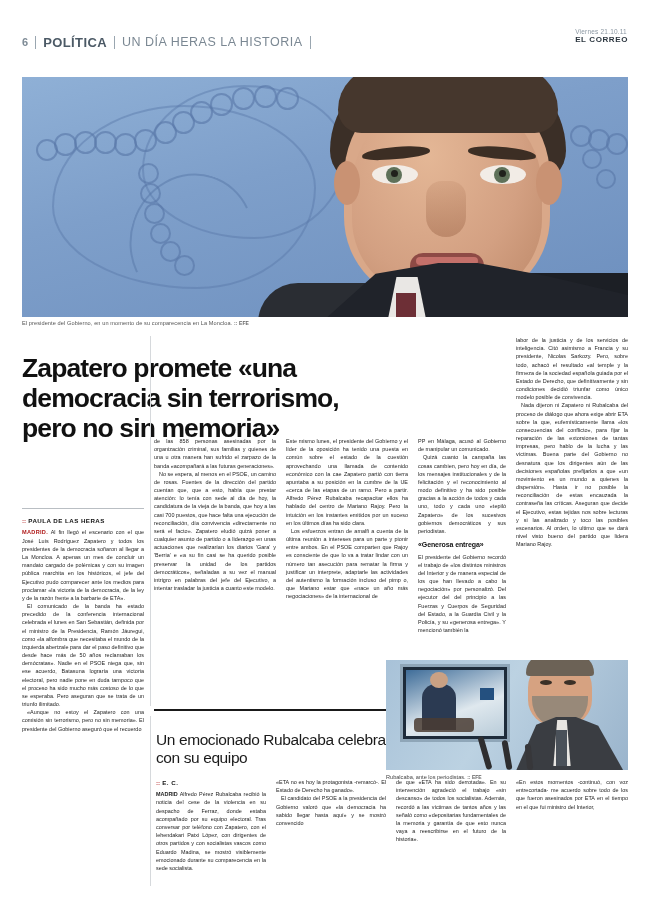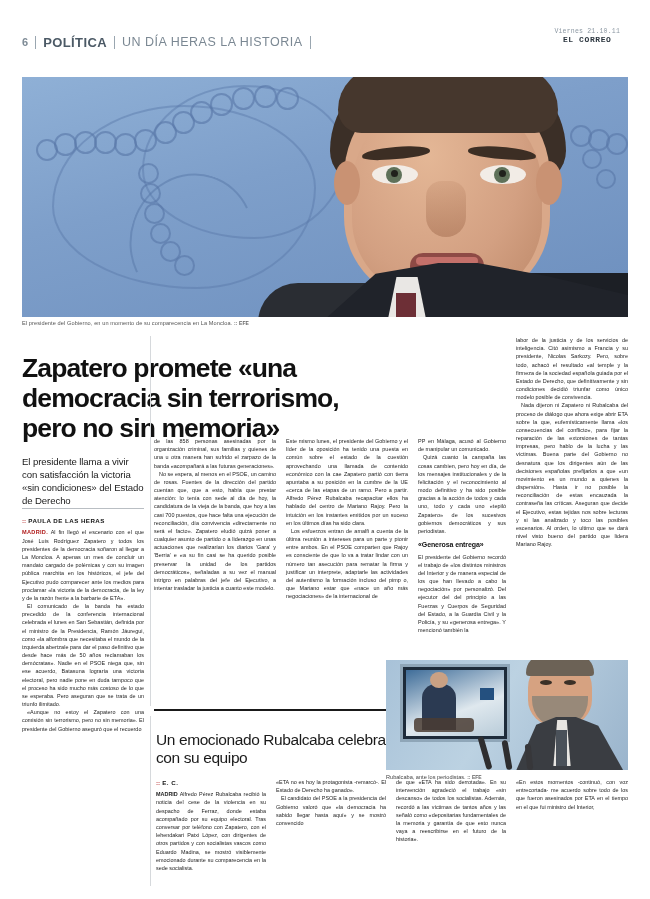--- a/index.html
+++ b/index.html
@@ -8,21 +8,21 @@
     font-family:"Liberation Sans",sans-serif;color:#111;
   }
   .page{position:absolute;left:0;top:0;width:650px;height:899px;background:#fff;}
 
   
   .masthead{position:absolute;left:22px;top:32px;width:606px;height:20px;display:flex;align-items:center;}
   .mh-folio{font-size:11px;font-weight:bold;color:#7e8b96;letter-spacing:0;}
   .mh-bar{display:inline-block;width:1px;height:13px;background:#9aa6b0;margin:0 7px;}
   .mh-section{font-size:13px;font-weight:bold;color:#4c5a66;letter-spacing:0.4px;}
   .mh-kicker{font-size:12.5px;color:#7b8893;letter-spacing:0.5px;font-weight:300;}
-  .mh-right{position:absolute;right:8px;top:-4px;text-align:center;line-height:1.1;font-family:Liberation Mono, monospace;}
+  .mh-right{position:absolute;right:0;top:-4px;text-align:left;line-height:1.1;}
   .mh-date{font-size:6.5px;color:#8c98a3;letter-spacing:0.2px;}
   .mh-brand{font-size:8px;font-weight:bold;color:#2d3740;letter-spacing:0.6px;margin-top:1px;}
 
   
   .photo-main{position:absolute;left:22px;top:77px;width:606px;height:240px;overflow:hidden;background:#7f9ec6;}
   .ph-bg{position:absolute;inset:0;background:
       linear-gradient(165deg,#8fb0d6 0%,#7e9fca 40%,#6d8fbe 100%);}
   .ring{position:absolute;border:2.5px solid #5878a8;border-radius:50%;opacity:.62;}
   .arc{position:absolute;border:2.5px solid #5878a8;border-radius:50%;opacity:.5;border-bottom-color:transparent;border-right-color:transparent;}
   .blob{position:absolute;border:2.5px solid #5878a8;opacity:.45;border-radius:50% 50% 45% 55%/55% 45% 55% 45%;}
@@ -207,21 +207,20 @@
     <div class="tie"></div>
   </div>
 
   <div class="cap-main">
     <span>El presidente del Gobierno, en un momento de su comparecencia en La Moncloa.</span>
     <span class="cap-credit">:: EFE</span>
   </div>
 
   <h1 class="headline">Zapatero promete «una democracia sin terrorismo, pero no sin memoria»</h1>
 
-  <div class="subhead">El presidente llama a vivir con satisfacción la victoria «sin condiciones» del Estado de Derecho</div>
   <div class="subhead-rule"></div>
 
   <div class="vsep"></div>
 
   <div class="col c1">
     <div class="byline">
       <span class="dots">::</span>
       <span>PAULA DE LAS HERAS</span>
     </div>
     <p class="first"><b class="city">MADRID.</b>

